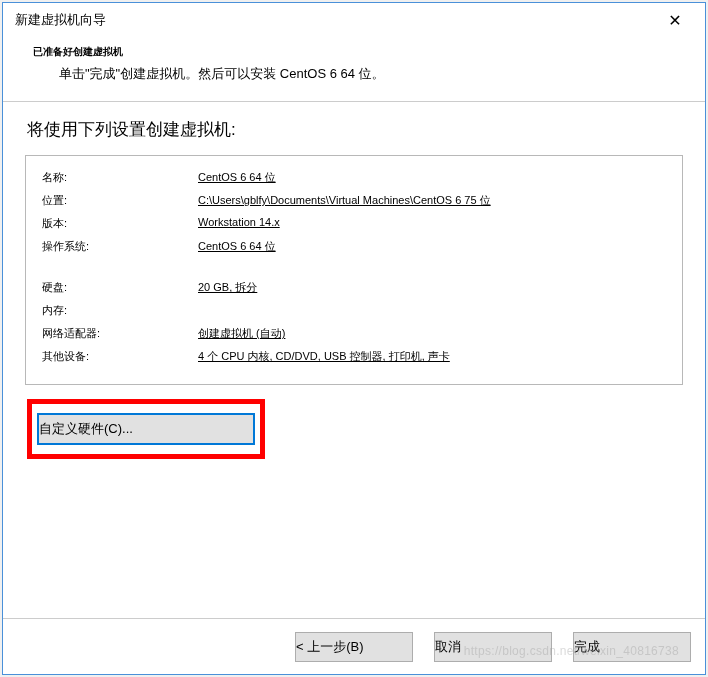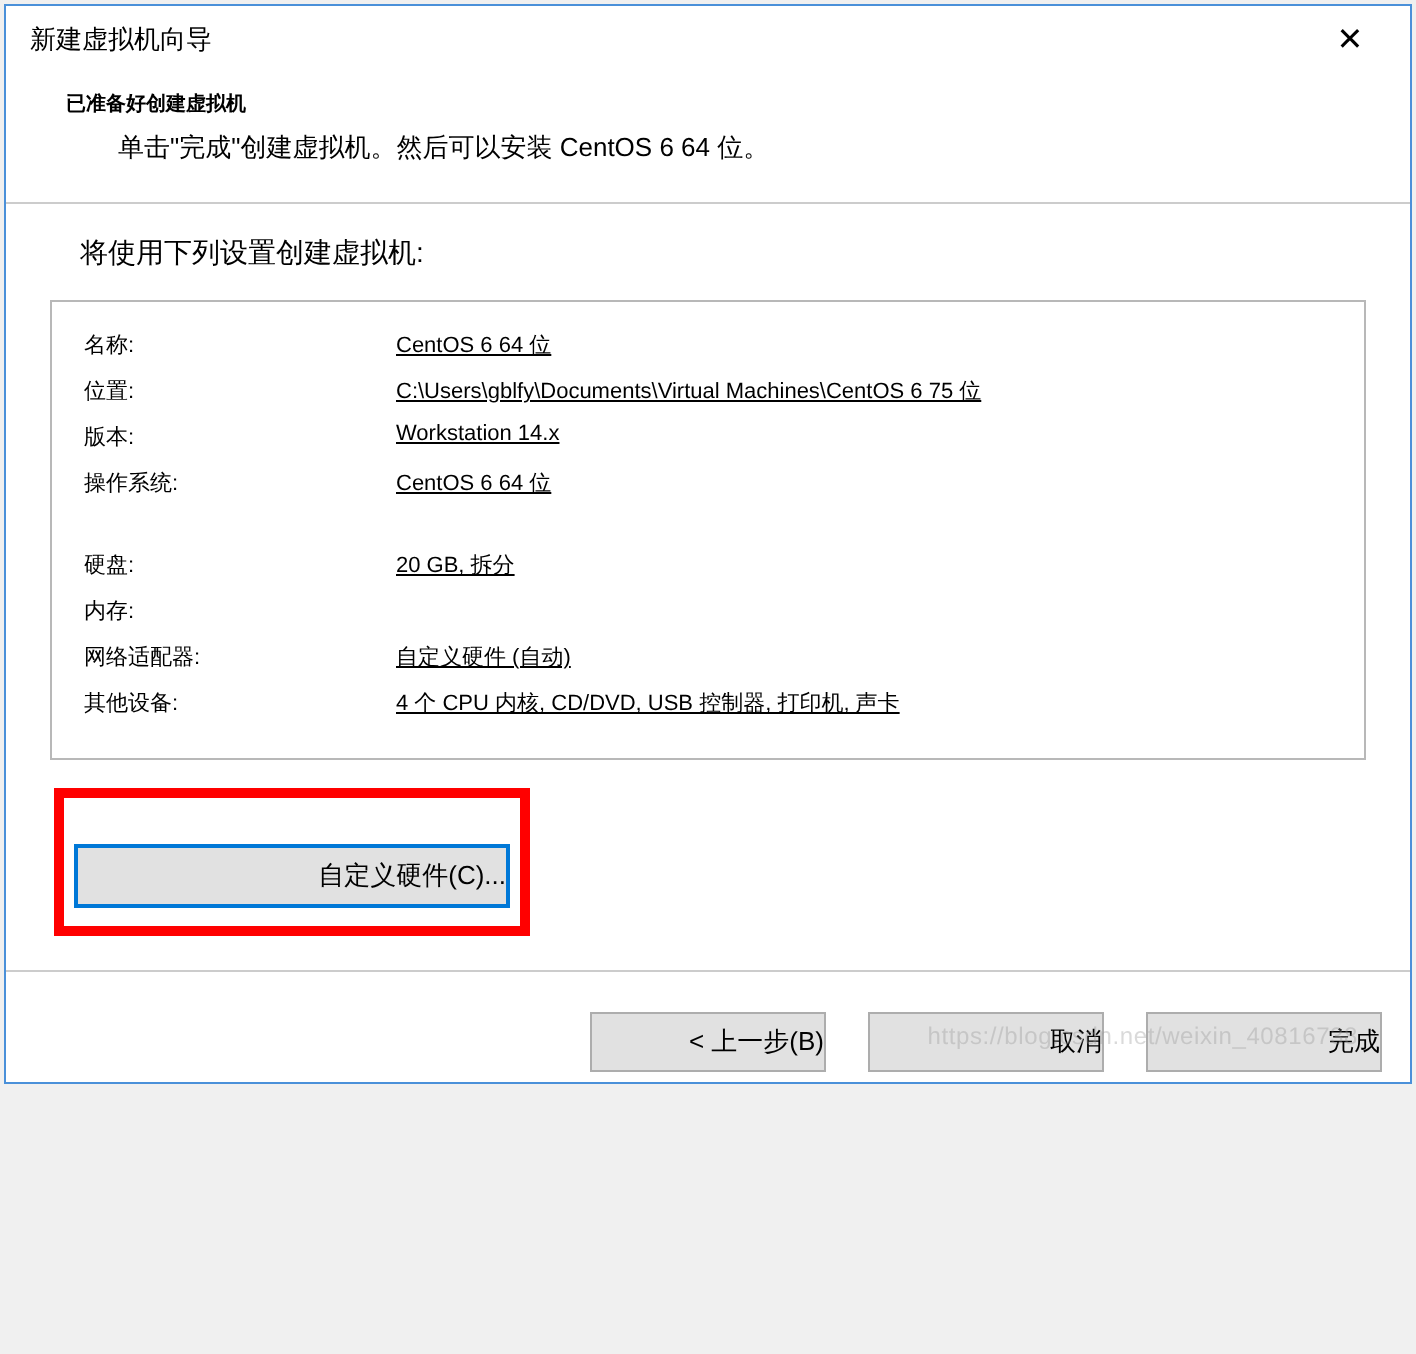--- a/index.html
+++ b/index.html
@@ -10,21 +10,21 @@
     body {
       font-family: "Microsoft YaHei", "微软雅黑", Tahoma, Arial, sans-serif;
       font-size: 13px;
       background: #f0f0f0;
       width: 708px;
       height: 677px;
       overflow: hidden;
     }
     .dialog {
       width: 704px;
-      height: 540px;
+      height: 673px;
       background: #ffffff;
       border: 1px solid #4a90d9;
       position: relative;
       margin: 2px;
     }
     .titlebar {
       height: 34px;
       display: flex;
       align-items: center;
       justify-content: space-between;
@@ -61,24 +61,24 @@
     .divider {
       height: 1px;
       background: #cccccc;
       margin: 0;
     }
     .content-area {
       padding: 16px 22px 0 22px;
       background: #ffffff;
     }
     .summary-label {
-      font-size: 14px;
+      font-size: 17px;
       color: #000;
       margin-bottom: 14px;
-      margin-left: 15px;
+      margin-left: 2px;
     }
     .settings-box {
       border: 1px solid #b8b8b8;
       padding: 10px 16px 16px 16px;
       background: #ffffff;
     }
     .settings-row {
       display: flex;
       padding: 4px 0;
       font-size: 11px;
@@ -102,22 +102,21 @@
       margin-left: 2px;
       padding: 10px 6px;
     }
     .btn {
       background: #e1e1e1;
       border: 1px solid #adadad;
       font-size: 13px;
       color: #000;
       cursor: pointer;
       font-family: inherit;
-      text-align: right;
-      margin-top: 14px;
+      text-align: left;
     }
     .custom-hw-btn {
       width: 216px;
       height: 30px;
       background: #e1e1e1;
       border-color: #0078d7;
       outline: 1px solid #0078d7;
     }
     .footer {
       position: absolute;
@@ -190,21 +189,21 @@
 
       <div class="settings-row">
         <div class="settings-key">硬盘:</div>
         <div class="settings-val">20 GB, 拆分</div>
       </div>
       <div class="settings-row">
         <div class="settings-key">内存:</div>
       </div>
       <div class="settings-row">
         <div class="settings-key">网络适配器:</div>
-        <div class="settings-val">自定义硬件 (自动)</div>
+        <div class="settings-val">创建虚拟机 (自动)</div>
       </div>
       <div class="settings-row">
         <div class="settings-key">其他设备:</div>
         <div class="settings-val">4 个 CPU 内核, CD/DVD, USB 控制器, 打印机, 声卡</div>
       </div>
     </div>
 
     <div class="highlight-wrap">
       <button class="btn custom-hw-btn">自定义硬件(C)...</button>
     </div>

